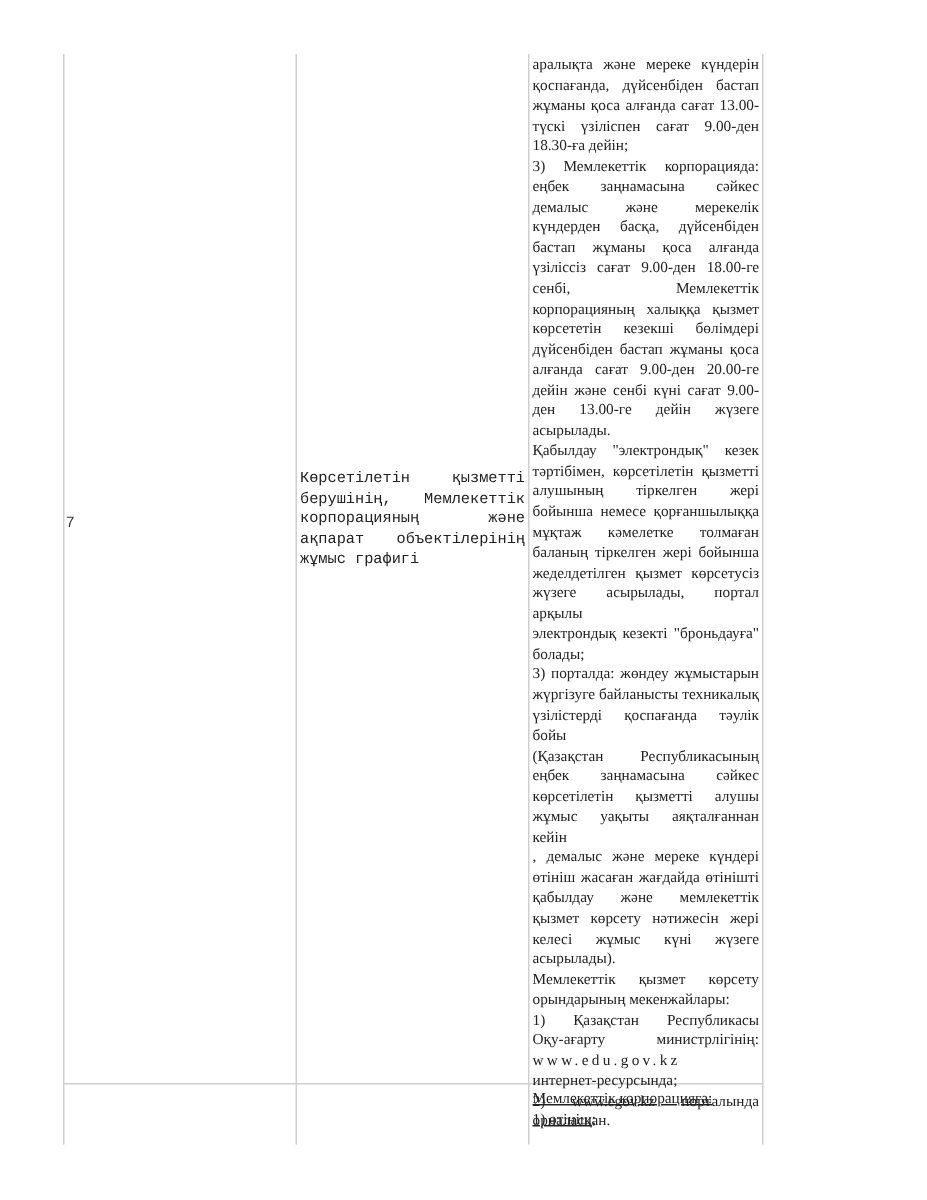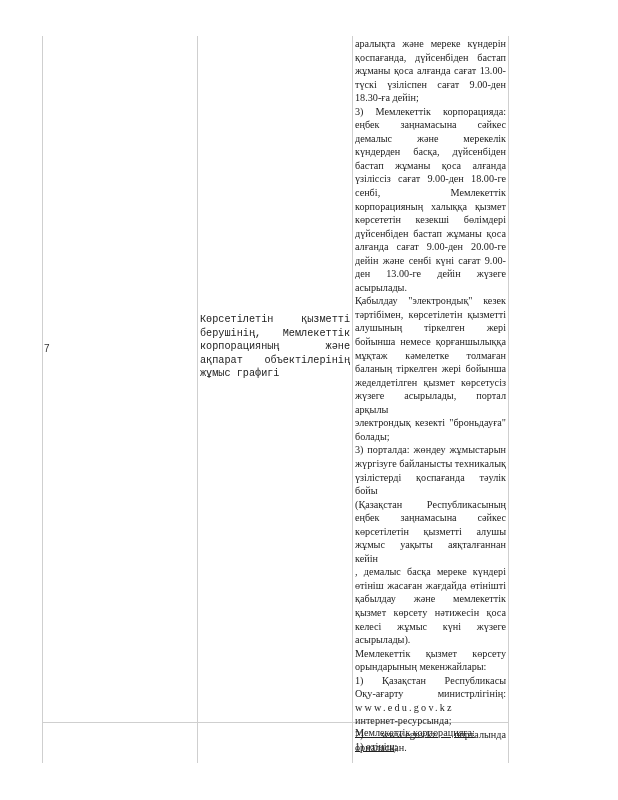--- a/index.html
+++ b/index.html
@@ -61,24 +61,24 @@
       <span class="line">жүзеге асырылады, портал арқылы</span>
       <span class="line">электрондық кезекті "броньдауға"</span>
       <span class="line last">болады;</span>
       <span class="line">3) порталда: жөндеу жұмыстарын</span>
       <span class="line">жүргізуге байланысты техникалық</span>
       <span class="line">үзілістерді қоспағанда тәулік бойы</span>
       <span class="line">(Қазақстан Республикасының</span>
       <span class="line">еңбек заңнамасына сәйкес</span>
       <span class="line">көрсетілетін қызметті алушы</span>
       <span class="line">жұмыс уақыты аяқталғаннан кейін</span>
-      <span class="line">, демалыс басқа мереке күндері</span>
+      <span class="line">, демалыс және мереке күндері</span>
       <span class="line">өтініш жасаған жағдайда өтінішті</span>
       <span class="line">қабылдау және мемлекеттік</span>
-      <span class="line">қызмет көрсету нәтижесін қоса</span>
+      <span class="line">қызмет көрсету нәтижесін жері</span>
       <span class="line">келесі жұмыс күні жүзеге</span>
       <span class="line last">асырылады).</span>
       <span class="line">Мемлекеттік қызмет көрсету</span>
       <span class="line last">орындарының мекенжайлары:</span>
       <span class="line">1) Қазақстан Республикасы</span>
       <span class="line">Оқу-ағарту министрлігінің:</span>
       <span class="line last wide">www.edu.gov.kz</span>
       <span class="line last">интернет-ресурсында;</span>
       <span class="line">2) www.egov.kz порталында</span>
       <span class="line last">орналасқан.</span>

